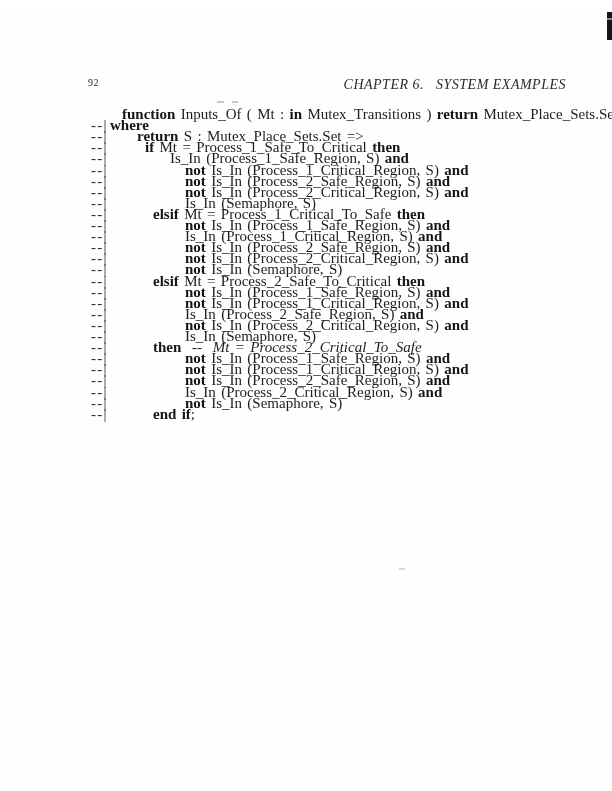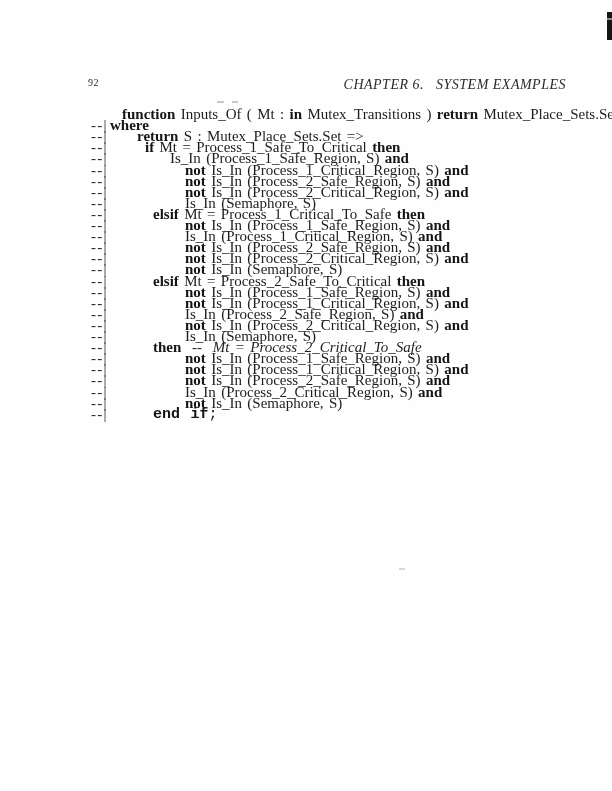--- a/index.html
+++ b/index.html
@@ -77,21 +77,21 @@
       <div class="code-line" style="top: 285.7px;"><span class="prefix">--|</span><span class="content" style="left: 185px;"><span class="seg-k">not</span><span class="seg-n"> Is_In (Process_1_Critical_Region, S) </span><span class="seg-k">and</span></span></div>
       <div class="code-line" style="top: 296.8px;"><span class="prefix">--|</span><span class="content" style="left: 185px;"><span class="seg-n">Is_In (Process_2_Safe_Region, S) </span><span class="seg-k">and</span></span></div>
       <div class="code-line" style="top: 307.9px;"><span class="prefix">--|</span><span class="content" style="left: 185px;"><span class="seg-k">not</span><span class="seg-n"> Is_In (Process_2_Critical_Region, S) </span><span class="seg-k">and</span></span></div>
       <div class="code-line" style="top: 319px;"><span class="prefix">--|</span><span class="content" style="left: 185px;"><span class="seg-n">Is_In (Semaphore, S)</span></span></div>
       <div class="code-line" style="top: 330.1px;"><span class="prefix">--|</span><span class="content" style="left: 153px;"><span class="seg-k">then</span><span class="seg-n">  --  </span><span class="seg-i">Mt = Process_2_Critical_To_Safe</span></span></div>
       <div class="code-line" style="top: 341.2px;"><span class="prefix">--|</span><span class="content" style="left: 185px;"><span class="seg-k">not</span><span class="seg-n"> Is_In (Process_1_Safe_Region, S) </span><span class="seg-k">and</span></span></div>
       <div class="code-line" style="top: 352.3px;"><span class="prefix">--|</span><span class="content" style="left: 185px;"><span class="seg-k">not</span><span class="seg-n"> Is_In (Process_1_Critical_Region, S) </span><span class="seg-k">and</span></span></div>
       <div class="code-line" style="top: 363.4px;"><span class="prefix">--|</span><span class="content" style="left: 185px;"><span class="seg-k">not</span><span class="seg-n"> Is_In (Process_2_Safe_Region, S) </span><span class="seg-k">and</span></span></div>
       <div class="code-line" style="top: 374.5px;"><span class="prefix">--|</span><span class="content" style="left: 185px;"><span class="seg-n">Is_In (Process_2_Critical_Region, S) </span><span class="seg-k">and</span></span></div>
       <div class="code-line" style="top: 385.6px;"><span class="prefix">--|</span><span class="content" style="left: 185px;"><span class="seg-k">not</span><span class="seg-n"> Is_In (Semaphore, S)</span></span></div>
-      <div class="code-line" style="top: 396.7px;"><span class="prefix">--|</span><span class="content" style="left: 153px; font-family: Liberation Mono, monospace;"><span class="seg-k">end if</span><span class="seg-n">;</span></span></div>
+      <div class="code-line" style="top: 396.7px;"><span class="prefix">--|</span><span class="content" style="left: 153px;"><span class="seg-k">end if</span><span class="seg-n">;</span></span></div>
     </div>
 
   <div class="scan-bar"></div>
   <div class="scan-bar-gap"></div>
   <div class="speck speck-a"></div>
   <div class="speck speck-b"></div>
   <div class="speck speck-c"></div>
 
 </div>
 

